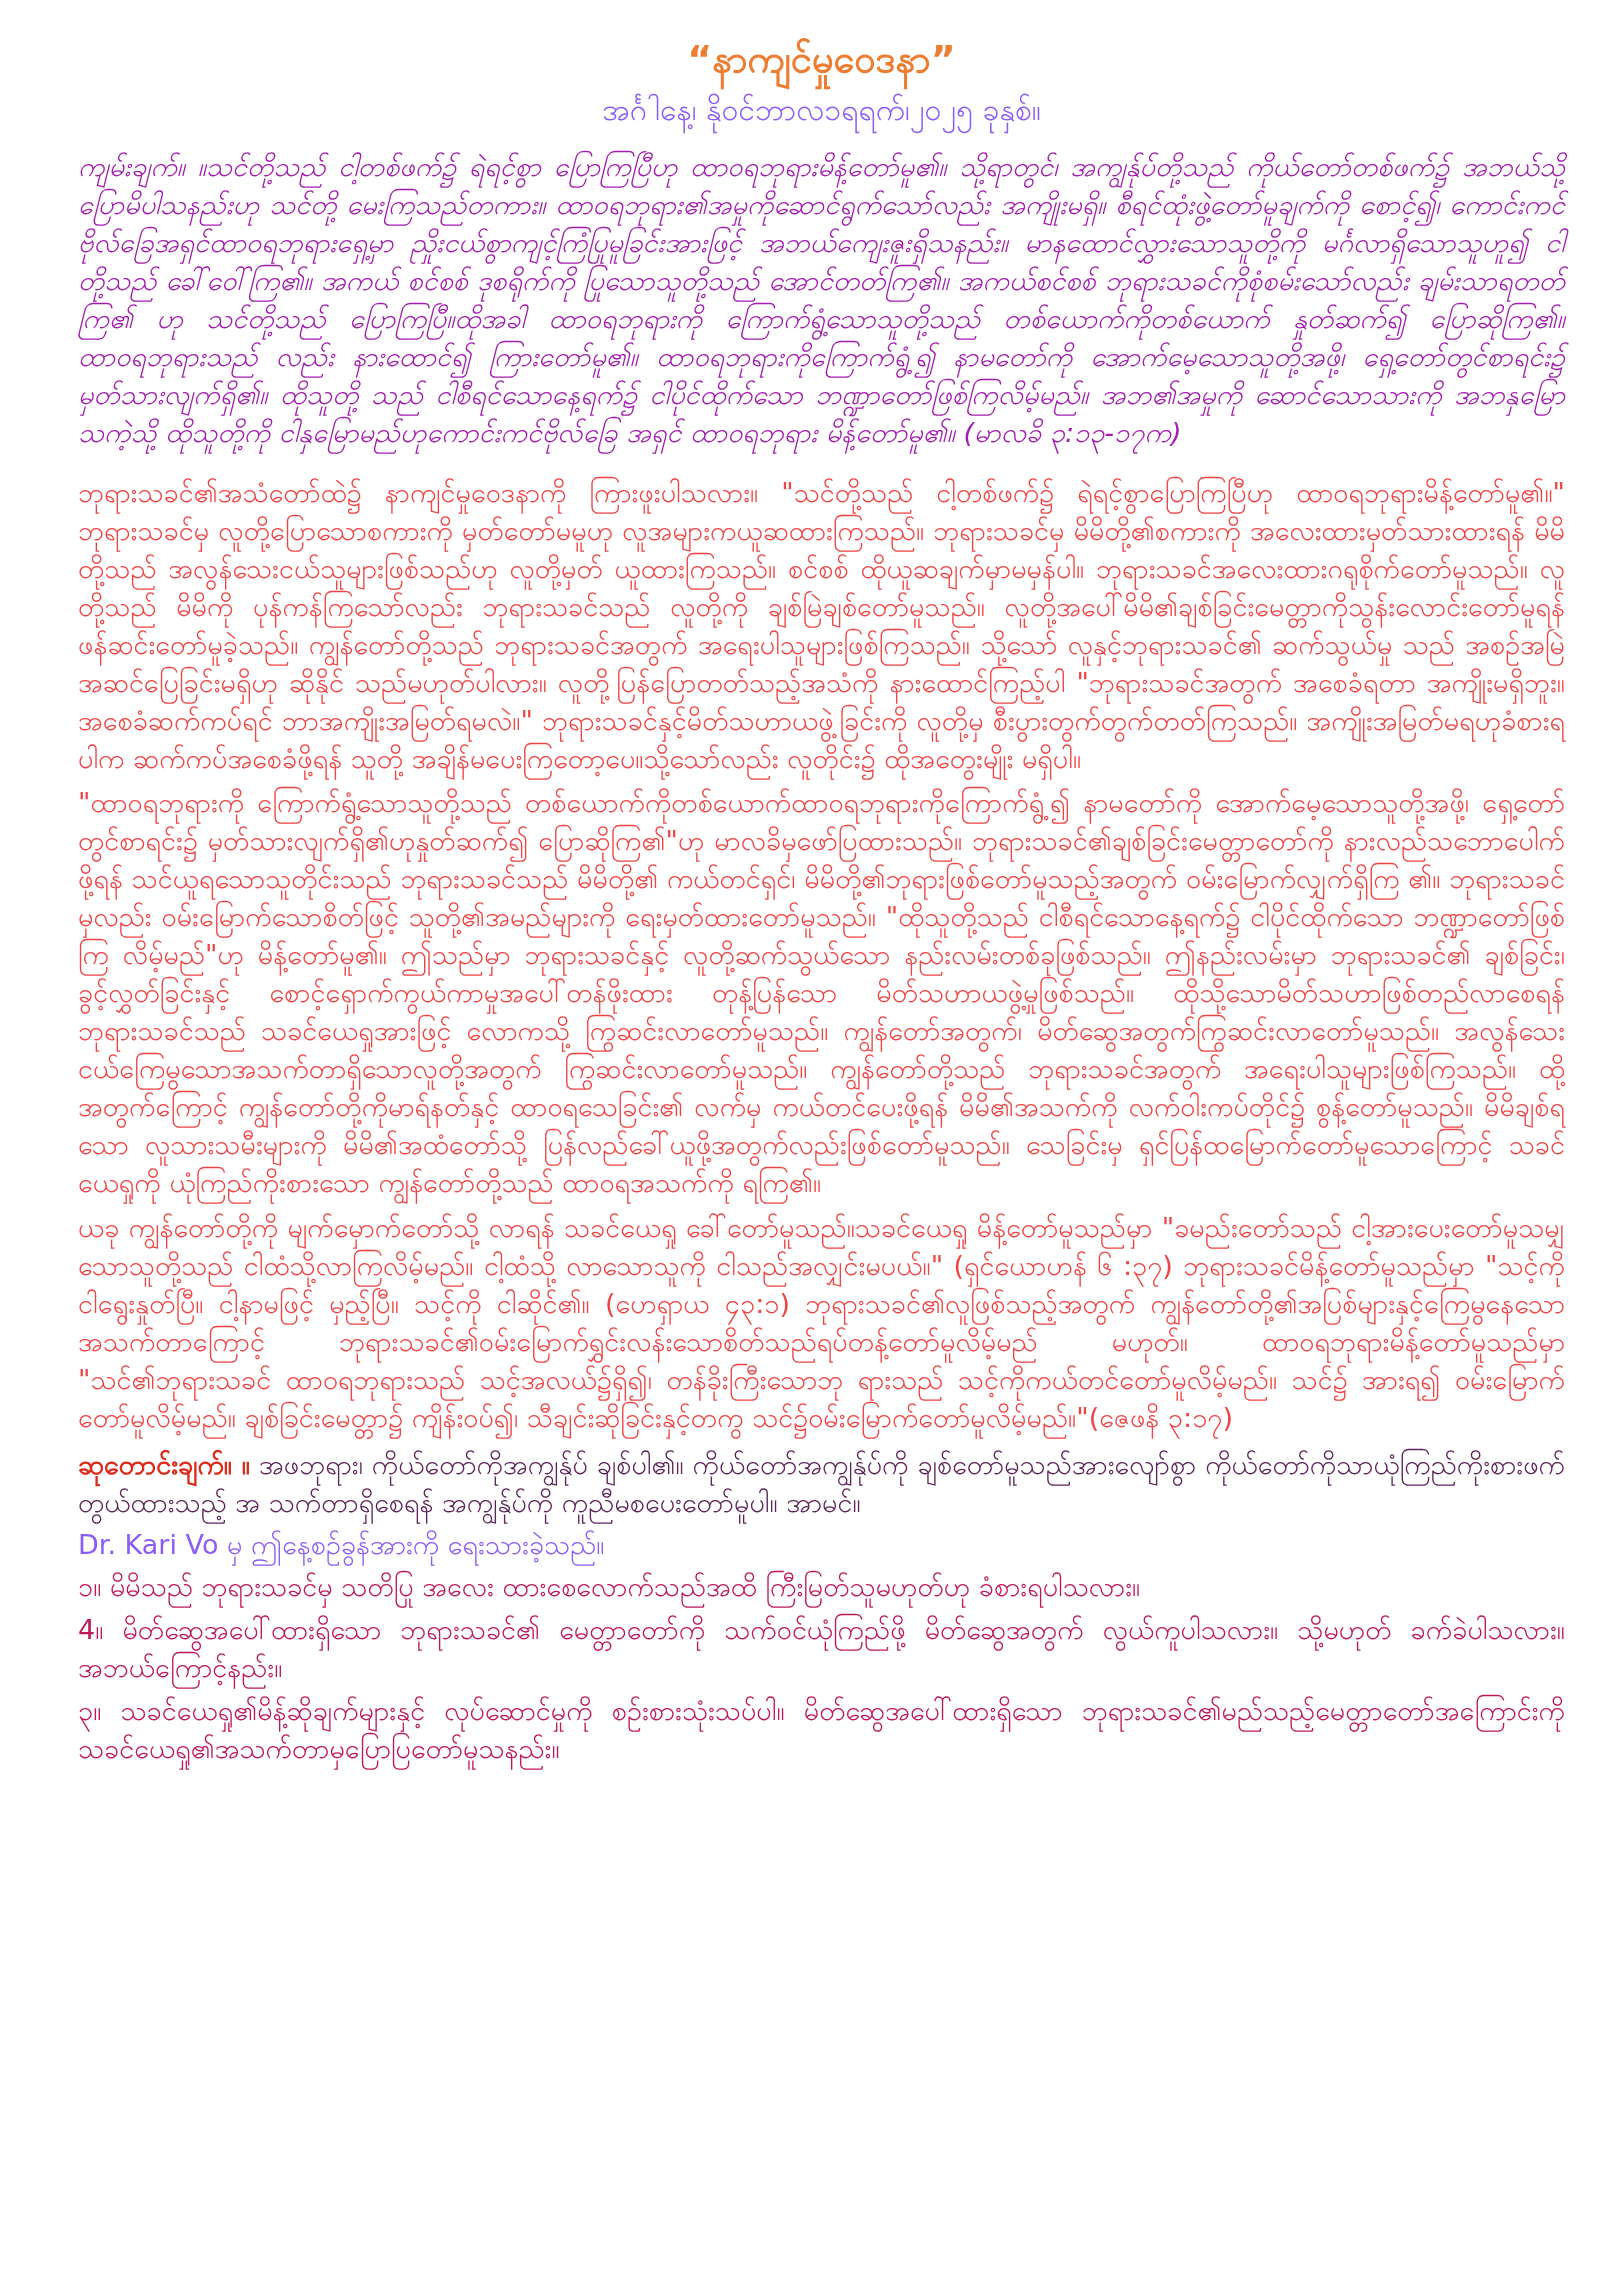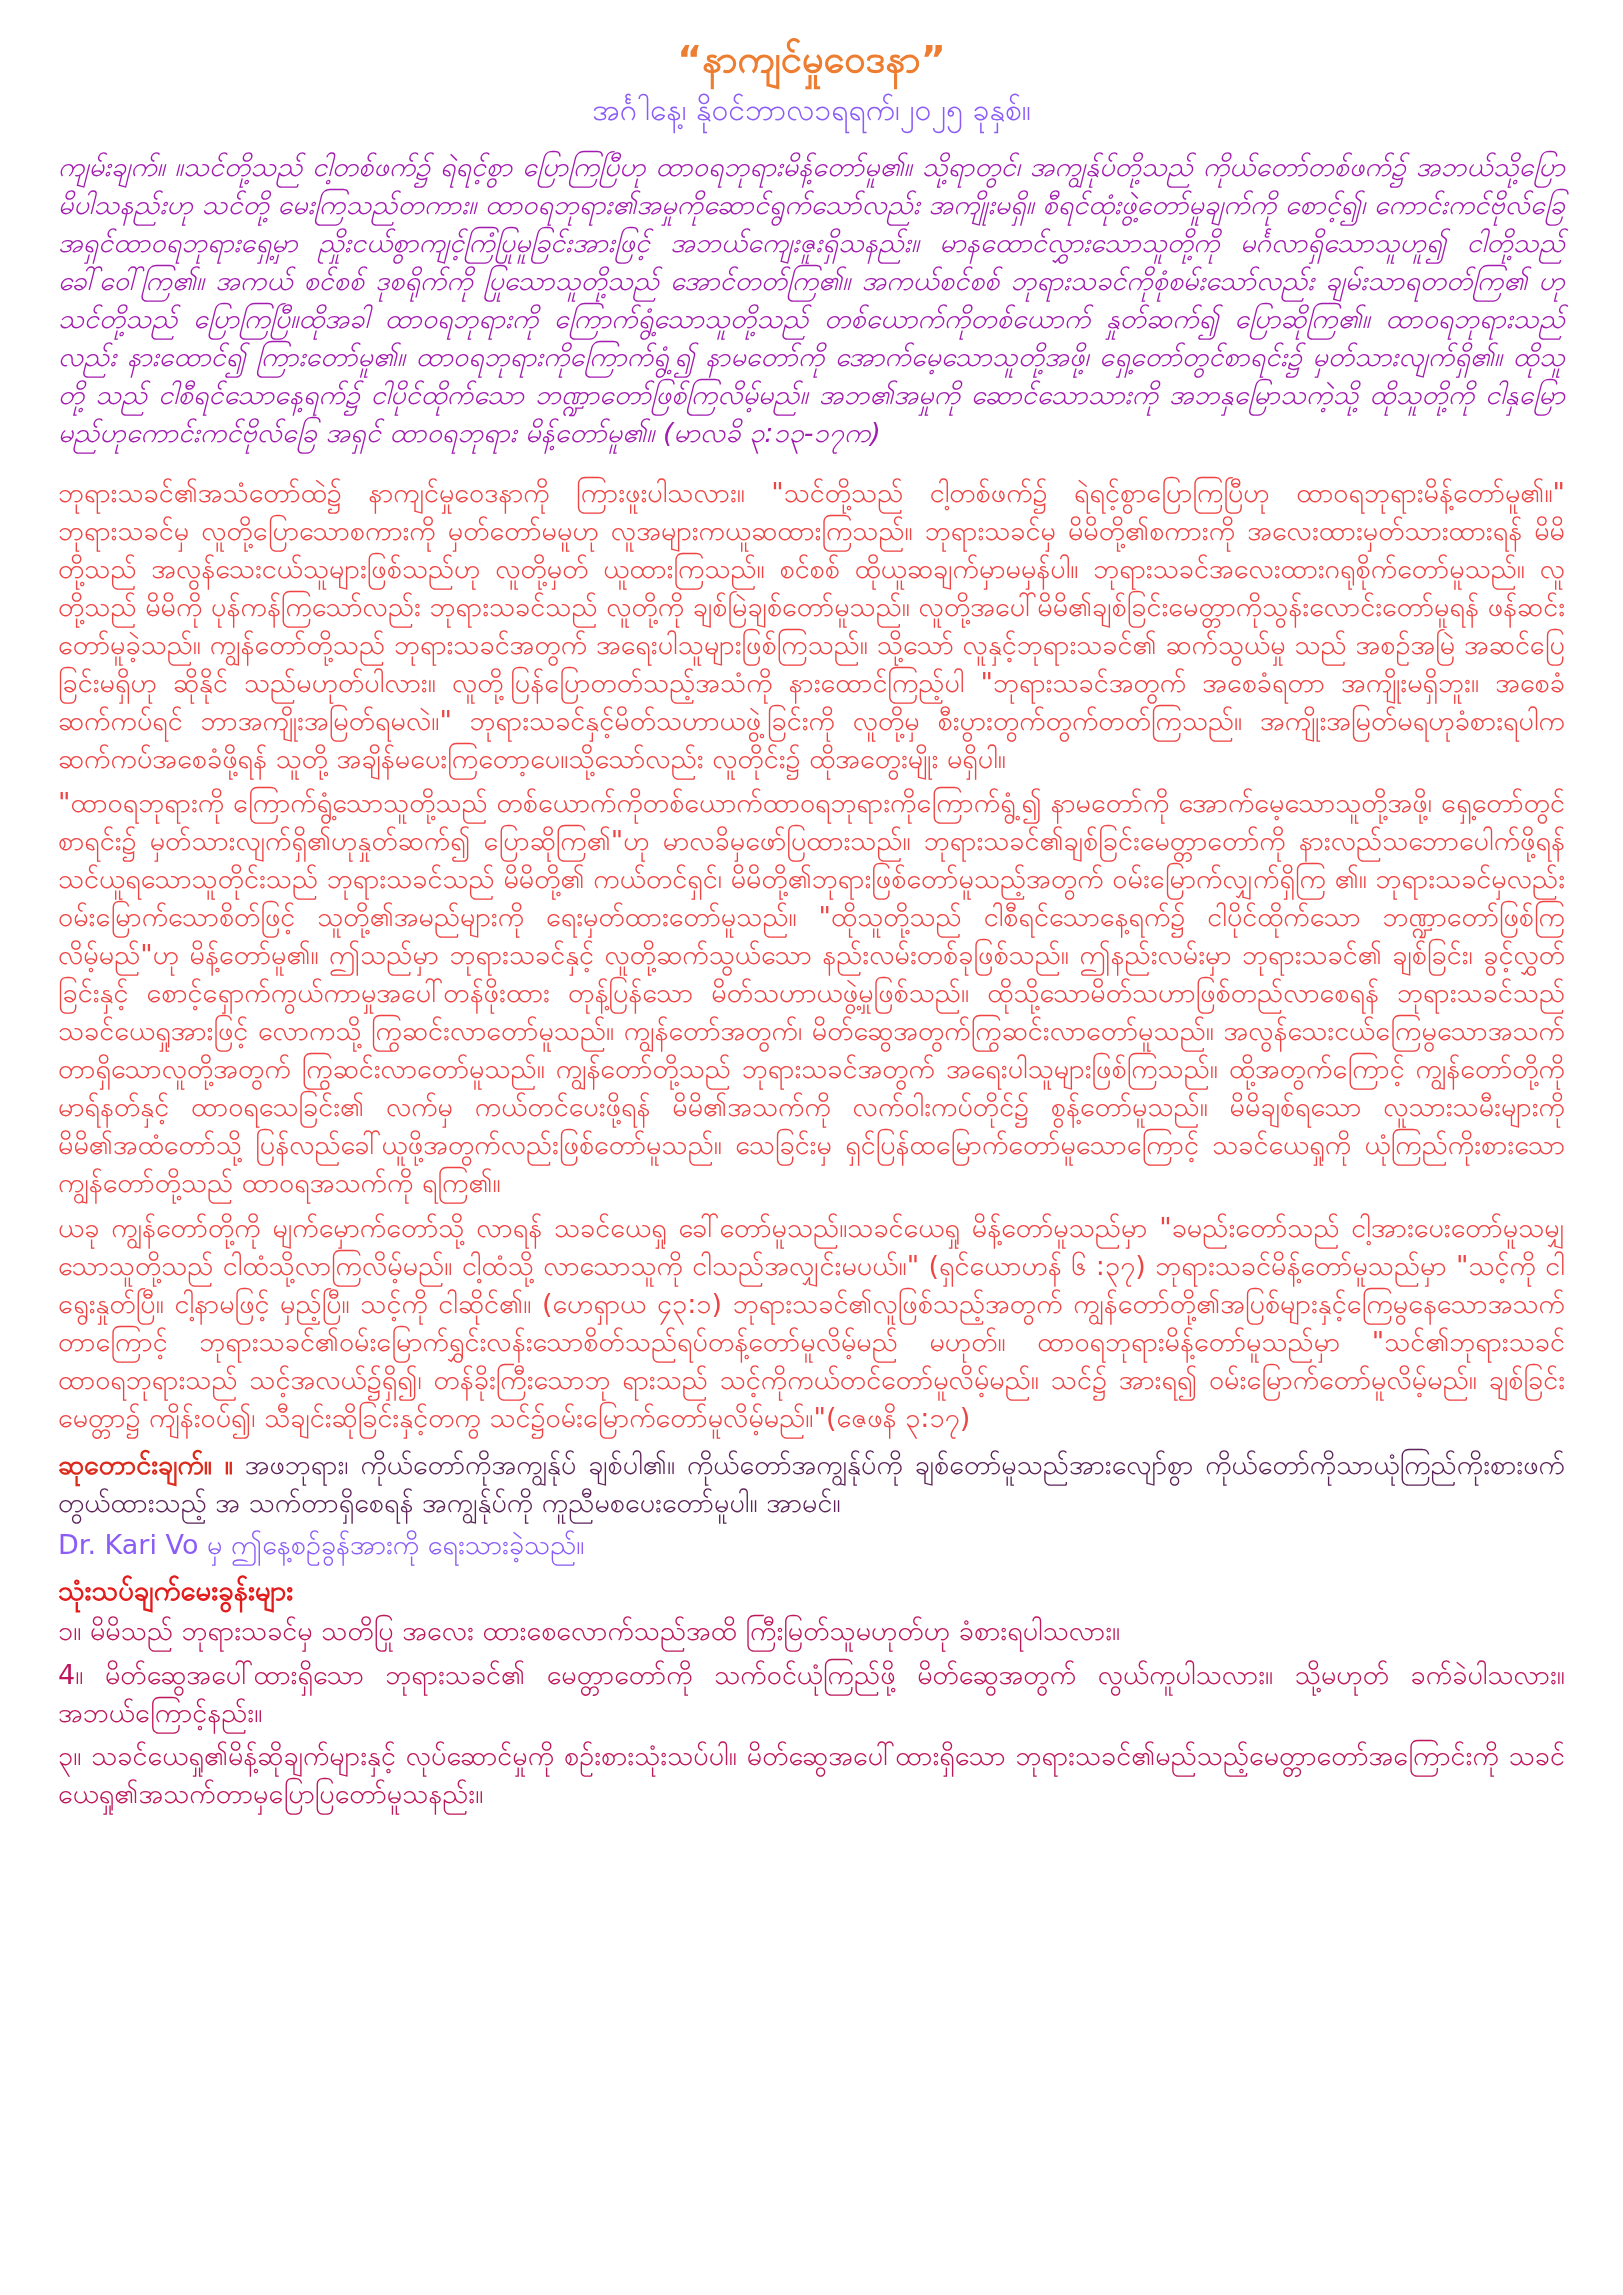--- a/index.html
+++ b/index.html
@@ -10,21 +10,21 @@
   body {
     width: 1623px;
     min-height: 2295px;
     font-family: "DejaVu Sans", "Liberation Sans", sans-serif;
     -webkit-font-smoothing: antialiased;
   }
   .page {
     box-sizing: border-box;
     width: 1623px;
     min-height: 2295px;
-    padding: 34px 58px 39px 58px;
+    padding: 34px 58px 39px 78px;
     background: #ffffff;
   }
   .doc-title {
     text-align: center;
     color: #ED7D31;
     font-size: 38px;
     font-weight: bold;
     line-height: 1.35;
     margin: 0 0 5.2px 0;
   }
@@ -101,21 +101,20 @@
   <p class="body-par">"ထာဝရဘုရားကို ကြောက်ရွံ့သောသူတို့သည် တစ်ယောက်ကိုတစ်ယောက်ထာဝရဘုရားကိုကြောက်ရွံ့၍ နာမတော်ကို အောက်မေ့သောသူတို့အဖို့၊ ရှေ့တော်တွင်စာရင်း၌ မှတ်သားလျက်ရှိ၏ဟုနှုတ်ဆက်၍ ပြောဆိုကြ၏"ဟု မာလခိမှဖော်ပြထားသည်။ ဘုရားသခင်၏ချစ်ခြင်းမေတ္တာတော်ကို နားလည်သဘောပေါက်ဖို့ရန် သင်ယူရသောသူတိုင်းသည် ဘုရားသခင်သည် မိမိတို့၏ ကယ်တင်ရှင်၊ မိမိတို့၏ဘုရားဖြစ်တော်မူသည့်အတွက် ဝမ်းမြောက်လျှက်ရှိကြ ၏။ ဘုရားသခင်မှလည်း ဝမ်းမြောက်သောစိတ်ဖြင့် သူတို့၏အမည်များကို ရေးမှတ်ထားတော်မူသည်။ "ထိုသူတို့သည် ငါစီရင်သောနေ့ရက်၌ ငါပိုင်ထိုက်သော ဘဏ္ဍာတော်ဖြစ်ကြ လိမ့်မည်"ဟု မိန့်တော်မူ၏။ ဤသည်မှာ ဘုရားသခင်နှင့် လူတို့ဆက်သွယ်သော နည်းလမ်းတစ်ခုဖြစ်သည်။ ဤနည်းလမ်းမှာ ဘုရားသခင်၏ ချစ်ခြင်း၊ ခွင့်လွှတ်ခြင်းနှင့် စောင့်ရှောက်ကွယ်ကာမှုအပေါ်တန်ဖိုးထား တုန့်ပြန်သော မိတ်သဟာယဖွဲ့မှုဖြစ်သည်။ ထိုသို့သောမိတ်သဟာဖြစ်တည်လာစေရန် ဘုရားသခင်သည် သခင်ယေရှုအားဖြင့် လောကသို့ ကြွဆင်းလာတော်မူသည်။ ကျွန်တော်အတွက်၊ မိတ်ဆွေအတွက်ကြွဆင်းလာတော်မူသည်။ အလွန်သေးငယ်ကြေမွသောအသက်တာရှိသောလူတို့အတွက် ကြွဆင်းလာတော်မူသည်။ ကျွန်တော်တို့သည် ဘုရားသခင်အတွက် အရေးပါသူများဖြစ်ကြသည်။ ထို့အတွက်ကြောင့် ကျွန်တော်တို့ကိုမာရ်နတ်နှင့် ထာဝရသေခြင်း၏ လက်မှ ကယ်တင်ပေးဖို့ရန် မိမိ၏အသက်ကို လက်ဝါးကပ်တိုင်၌ စွန့်တော်မူသည်။ မိမိချစ်ရသော လူသားသမီးများကို မိမိ၏အထံတော်သို့ ပြန်လည်ခေါ်ယူဖို့အတွက်လည်းဖြစ်တော်မူသည်။ သေခြင်းမှ ရှင်ပြန်ထမြောက်တော်မူသောကြောင့် သခင်ယေရှုကို ယုံကြည်ကိုးစားသော ကျွန်တော်တို့သည် ထာဝရအသက်ကို ရကြ၏။</p>
 
   <p class="body-par">ယခု ကျွန်တော်တို့ကို မျက်မှောက်တော်သို့ လာရန် သခင်ယေရှု ခေါ်တော်မူသည်။သခင်ယေရှု မိန့်တော်မူသည်မှာ "ခမည်းတော်သည် ငါ့အားပေးတော်မူသမျှသောသူတို့သည် ငါထံသို့လာကြလိမ့်မည်။ ငါ့ထံသို့ လာသောသူကို ငါသည်အလျှင်းမပယ်။" (ရှင်ယောဟန် ၆ :၃၇) ဘုရားသခင်မိန့်တော်မူသည်မှာ "သင့်ကို ငါရွေးနှုတ်ပြီ။ ငါ့နာမဖြင့် မှည့်ပြီ။ သင့်ကို ငါဆိုင်၏။ (ဟေရှာယ ၄၃:၁) ဘုရားသခင်၏လူဖြစ်သည့်အတွက် ကျွန်တော်တို့၏အပြစ်များနှင့်ကြေမွနေသောအသက်တာကြောင့် ဘုရားသခင်၏ဝမ်းမြောက်ရွှင်းလန်းသောစိတ်သည်ရပ်တန့်တော်မူလိမ့်မည် မဟုတ်။ ထာဝရဘုရားမိန့်တော်မူသည်မှာ "သင်၏ဘုရားသခင် ထာဝရဘုရားသည် သင့်အလယ်၌ရှိ၍၊ တန်ခိုးကြီးသောဘု ရားသည် သင့်ကိုကယ်တင်တော်မူလိမ့်မည်။ သင်၌ အားရ၍ ဝမ်းမြောက်တော်မူလိမ့်မည်။ ချစ်ခြင်းမေတ္တာ၌ ကျိန်းဝပ်၍၊ သီချင်းဆိုခြင်းနှင့်တကွ သင်၌ဝမ်းမြောက်တော်မူလိမ့်မည်။"(ဇေဖနိ ၃:၁၇)</p>
 
   <p class="prayer">
     <span class="prayer-label">ဆုတောင်းချက်။ ။</span><span> အဖဘုရား၊ ကိုယ်တော်ကိုအကျွန်ုပ် ချစ်ပါ၏။ ကိုယ်တော်အကျွန်ုပ်ကို ချစ်တော်မူသည်အားလျော်စွာ ကိုယ်တော်ကိုသာယုံကြည်ကိုးစားဖက်တွယ်ထားသည့် အ သက်တာရှိစေရန် အကျွန်ုပ်ကို ကူညီမစပေးတော်မူပါ။ အာမင်။</span>
   </p>
 
   <p class="author-line">Dr. Kari Vo မှ ဤနေ့စဉ်ခွန်အားကို ရေးသားခဲ့သည်။</p>
 
-  <div class="questions-heading">သုံးသပ်ချက်မေးခွန်းများ</div>
 
   <p class="question">၁။ မိမိသည် ဘုရားသခင်မှ သတိပြု အလေး ထားစေလောက်သည်အထိ ကြီးမြတ်သူမဟုတ်ဟု ခံစားရပါသလား။</p>
 
   <p class="question">4။ မိတ်ဆွေအပေါ်ထားရှိသော ဘုရားသခင်၏ မေတ္တာတော်ကို သက်ဝင်ယုံကြည်ဖို့ မိတ်ဆွေအတွက် လွယ်ကူပါသလား။ သို့မဟုတ် ခက်ခဲပါသလား။ အဘယ်ကြောင့်နည်း။</p>
 
   <p class="question">၃။ သခင်ယေရှု၏မိန့်ဆိုချက်များနှင့် လုပ်ဆောင်မှုကို စဉ်းစားသုံးသပ်ပါ။ မိတ်ဆွေအပေါ်ထားရှိသော ဘုရားသခင်၏မည်သည့်မေတ္တာတော်အကြောင်းကို သခင်ယေရှု၏အသက်တာမှပြောပြတော်မူသနည်း။</p>
 
 </div>
 
 

